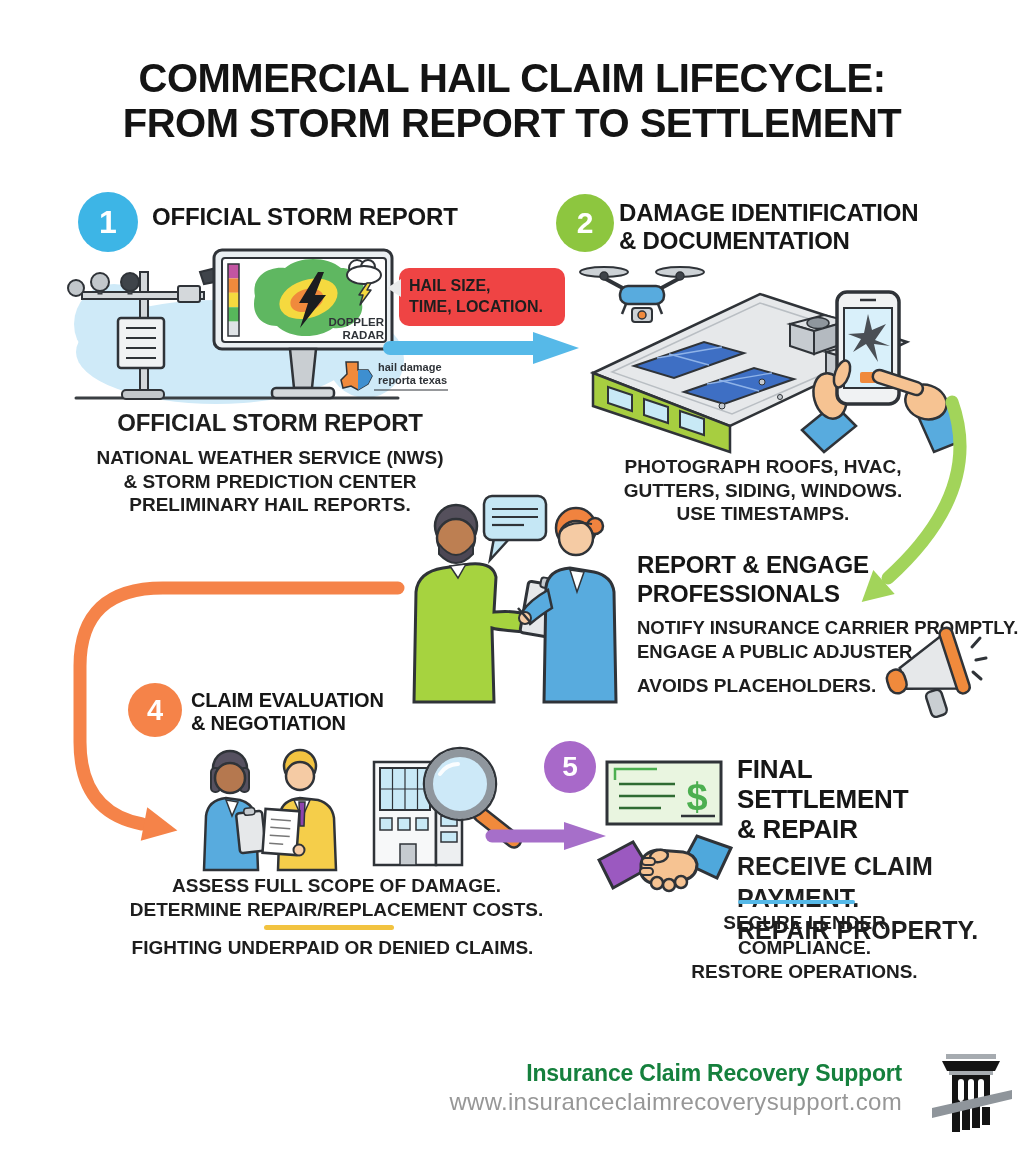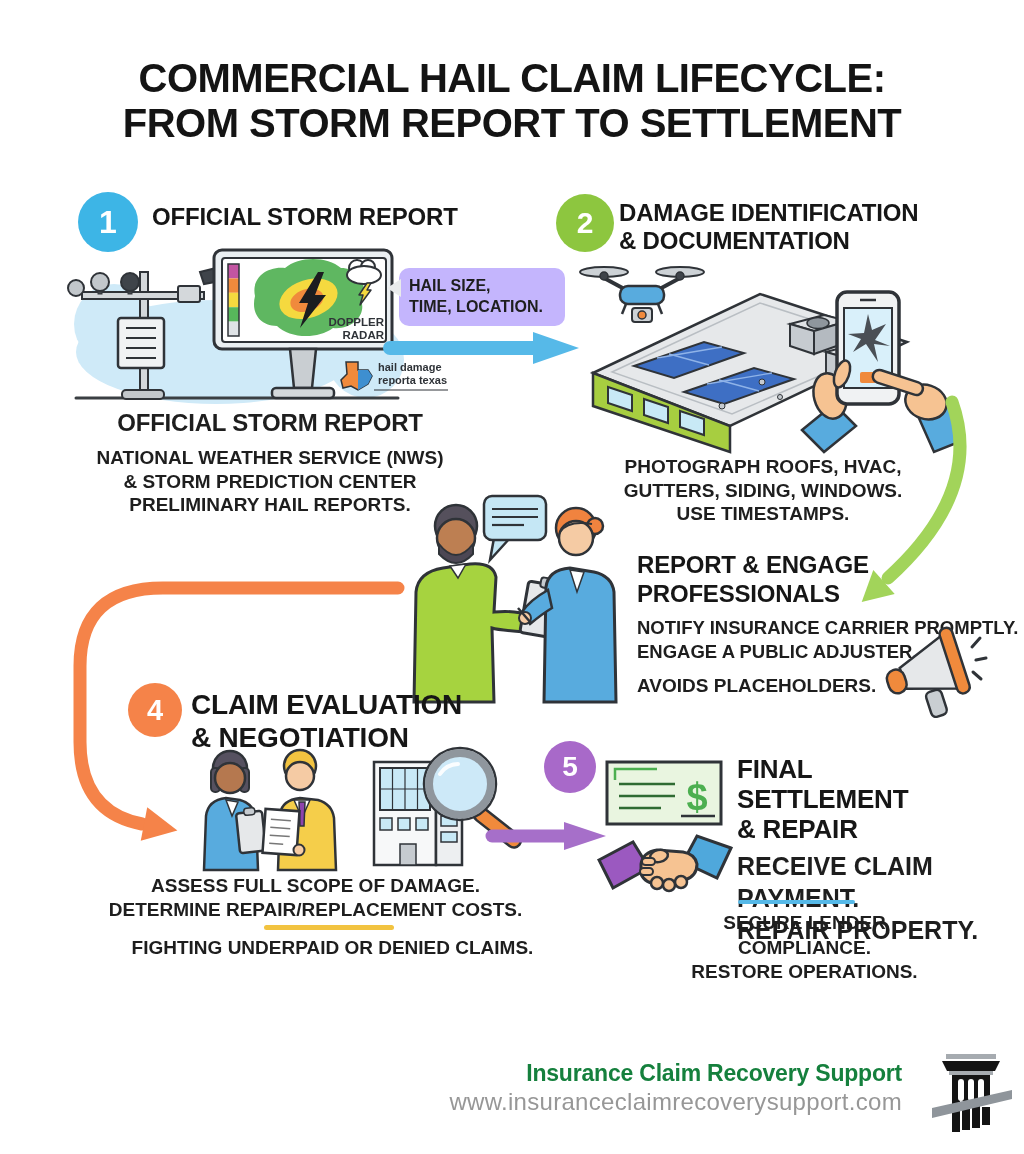--- a/index.html
+++ b/index.html
@@ -6,21 +6,21 @@
   .stage{position:relative;width:1024px;height:1154px;background:#ffffff;overflow:hidden;
          font-family:"Liberation Sans", sans-serif;color:#1b1b1b;}
   .abs{position:absolute;}
   .title{left:0;right:0;top:56px;text-align:center;font-size:40px;font-weight:bold;
          letter-spacing:-0.5px;line-height:1.13;color:#141414;}
   .num{position:absolute;border-radius:50%;color:#fff;display:flex;align-items:center;
        justify-content:center;font-weight:bold;}
   .h-step{position:absolute;font-weight:bold;color:#161616;letter-spacing:-0.2px;line-height:1.17;}
   .body-txt{position:absolute;font-weight:bold;color:#1e1e1e;line-height:1.24;}
   .center{text-align:center;}
-  .bubble{position:absolute;left:399px;top:268px;width:146px;background:#c4b5fd;border-radius:10px;
+  .bubble{position:absolute;left:399px;top:268px;width:146px;background:#ef4444;border-radius:10px;
           padding:8px 10px;font-size:16px;font-weight:bold;line-height:1.3;color:#1e1e1e;}
   .bubble:before{content:"";position:absolute;left:-12px;top:11px;width:0;height:0;
           border-top:9px solid transparent;border-bottom:9px solid transparent;
           border-right:14px solid #E9EBEC;}
   .divider{position:absolute;border-radius:3px;}
   .footer-brand{position:absolute;left:430px;top:1060px;width:472px;text-align:right;
           font-size:23px;font-weight:bold;color:#15803d;letter-spacing:-0.2px;}
   .footer-site{position:absolute;left:430px;top:1088px;width:472px;text-align:right;
           font-size:24px;color:#979797;letter-spacing:0.3px;}
   svg{position:absolute;overflow:visible;}
@@ -258,21 +258,21 @@
   <svg style="left:58px;top:574px;" width="360" height="268" viewBox="0 0 360 268">
     <path d="M340,14 L105,14 Q22,14 22,92 L22,168 Q22,238 84,250" fill="none" stroke="#F58349" stroke-width="13" stroke-linecap="round"></path>
     <g transform="translate(86,250) rotate(11)">
       <polygon points="0,-17 34,0 0,17" fill="#F58349"></polygon>
     </g>
   </svg>
 
   <div class="num" style="left:128px;top:683px;width:54px;height:54px;background:#F58349;font-size:29px;">
     <span>4</span>
   </div>
-  <div class="h-step" style="left:191px;top:689px;font-size:28px;">
+  <div class="h-step" style="left:191px;top:689px;font-size:20px;">
     <div>CLAIM EVALUATION</div>
     <div>&amp; NEGOTIATION</div>
   </div>
 
   <svg style="left:178px;top:752px;" width="330" height="120" viewBox="0 0 330 120">
     <g stroke="#2F3338">
       <path d="M26,118 L28,64 Q30,48 48,46 L62,48 Q76,52 78,66 L80,118 Z" fill="#58ABDE" stroke-width="2.5"></path>
       <polygon points="48,48 60,50 54,64" fill="#fff" stroke-width="1.5"></polygon>
       <circle cx="52" cy="16" r="17" fill="#565160" stroke-width="2.5"></circle>
       <rect x="33" y="16" width="9" height="24" rx="4" fill="#565160" stroke-width="2"></rect>
@@ -317,21 +317,21 @@
     <g>
       <g transform="translate(302,62) rotate(38)">
         <rect x="-6" y="-7" width="56" height="14" rx="7" fill="#F08A3C" stroke="#2F3338" stroke-width="2.5"></rect>
       </g>
       <circle cx="282" cy="32" r="36" fill="none" stroke="#2F3338" stroke-width="2.5"></circle>
       <circle cx="282" cy="32" r="31" fill="#CDE9F8" stroke="#8F969D" stroke-width="8"></circle>
       <path d="M262,22 A22,22 0 0 1 280,12" fill="none" stroke="#ffffff" stroke-width="4" stroke-linecap="round" opacity="0.9"></path>
     </g>
   </svg>
 
-  <div class="body-txt center" style="left:88px;top:874px;width:455px;font-size:19px;line-height:1.25;">
+  <div class="body-txt center" style="left:109px;top:874px;width:455px;font-size:19px;line-height:1.25;">
     <div>ASSESS FULL SCOPE OF DAMAGE.</div>
     <div>DETERMINE REPAIR/REPLACEMENT COSTS.</div>
   </div>
   <div class="divider" style="left:264px;top:925px;width:130px;height:5px;background:#F2C340;"></div>
   <div class="body-txt center" style="left:105px;top:936px;width:455px;font-size:19px;">FIGHTING UNDERPAID OR DENIED CLAIMS.</div>
 
   <svg style="left:486px;top:819px;" width="126" height="34" viewBox="0 0 126 34">
     <line x1="6" y1="17" x2="80" y2="17" stroke="#A66FC9" stroke-width="13" stroke-linecap="round"></line>
     <polygon points="78,3 120,17 78,31" fill="#A66FC9"></polygon>
   </svg>

